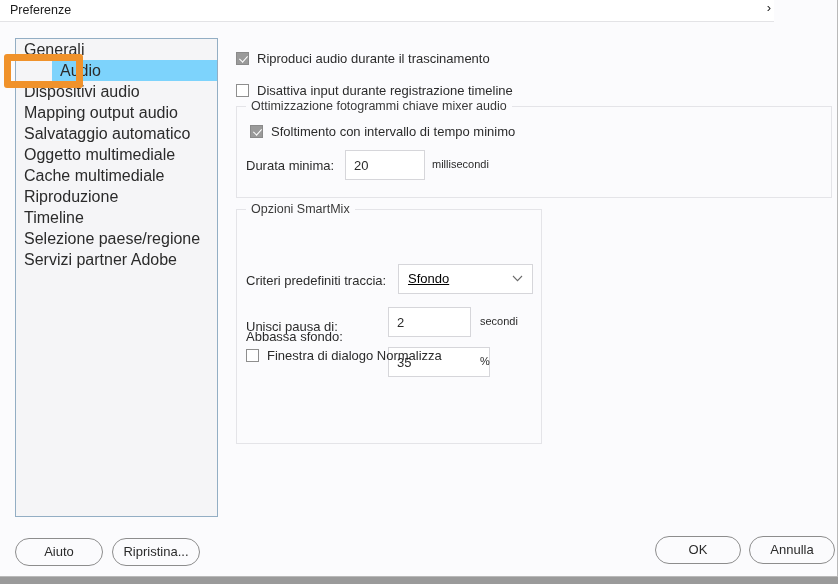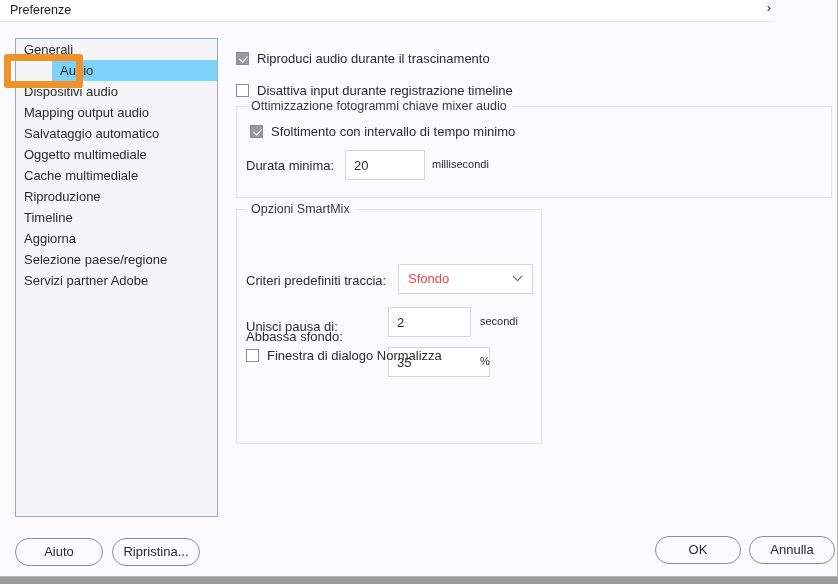--- a/index.html
+++ b/index.html
@@ -72,21 +72,21 @@
     height: 479px;
     background: #f5f5f7;
     border: 1px solid #93aec4;
     box-sizing: border-box;
     overflow: hidden;
   }
   .side-item {
     height: 21px;
     line-height: 21px;
     padding-left: 8px;
-    font-size: 13px;
+    font-size: 16px;
     color: #2b2b2b;
     white-space: nowrap;
     box-sizing: border-box;
   }
   .side-item.selected {
     background: #7dd3fc;
     margin-left: 36px;
   }
 
   #highlight-box {
@@ -197,21 +197,22 @@
     height: 30px;
     box-sizing: border-box;
     border: 1px solid #d6d6da;
     background: #ffffff;
   }
   #track-select-value {
     position: absolute;
     left: 9px;
     top: 6px;
     font-size: 13px;
-    color: #ef4444;
+    color: #000000;
+    text-decoration: underline;
   }
   #track-select-arrow {
     position: absolute;
     right: 9px;
     top: 10px;
   }
 
   
   .btn {
     position: absolute;
@@ -242,21 +243,20 @@
   <div id="sidebar">
     <div class="side-item">Generali</div>
     <div class="side-item selected">Audio</div>
     <div class="side-item">Dispositivi audio</div>
     <div class="side-item">Mapping output audio</div>
     <div class="side-item">Salvataggio automatico</div>
     <div class="side-item">Oggetto multimediale</div>
     <div class="side-item">Cache multimediale</div>
     <div class="side-item">Riproduzione</div>
     <div class="side-item">Timeline</div>
-    <div class="side-item">Aggiorna</div>
     <div class="side-item">Selezione paese/regione</div>
     <div class="side-item">Servizi partner Adobe</div>
   </div>
 
   <div id="highlight-box"></div>
 
   <div id="panel">
 
     <div class="cbrow" style="left:8px; top:11px;">
       <span class="cbox checked"></span>

